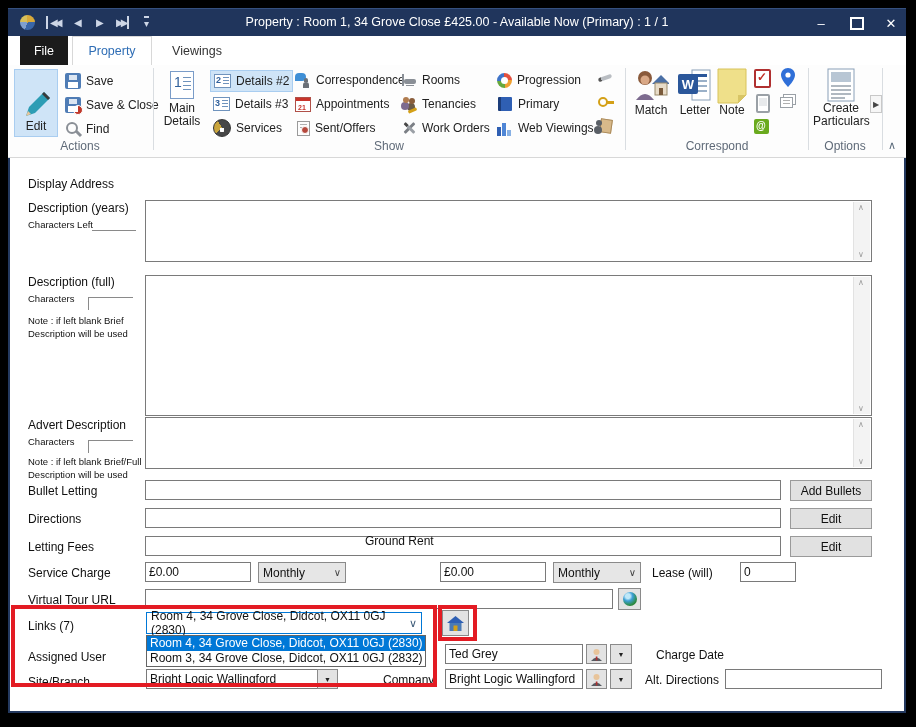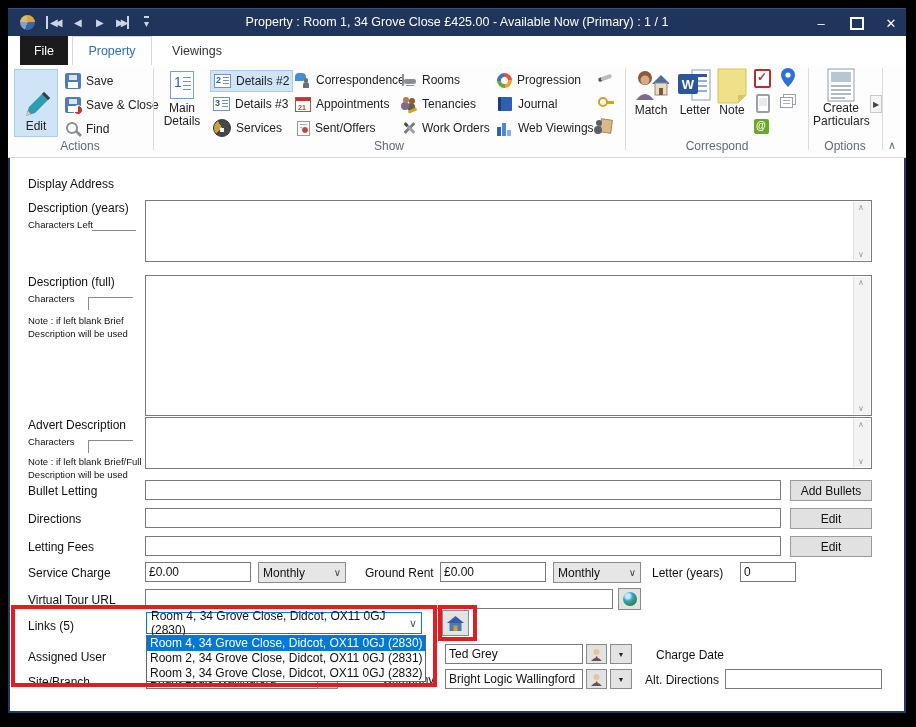--- a/index.html
+++ b/index.html
@@ -243,21 +243,21 @@
       <span>Work Orders</span>
     </div>
     <div class="ri" style="left:486px;top:5px">
       <span class="icn i-prog"></span>
       <span>Progression</span>
     </div>
     <div class="ri" style="left:486px;top:29px">
       <span class="icn">
           <span class="i-journal" style="display:block"></span>
         </span>
-      <span>Journal</span>
+      <span>Primary</span>
     </div>
     <div class="ri" style="left:486px;top:53px">
       <span class="icn i-chart"></span>
       <span>Web Viewings</span>
     </div>
     <span class="icn" style="position:absolute;left:590px;top:5px">
         <span class="i-pen" style="display:block"></span>
       </span>
     <span class="icn i-key" style="position:absolute;left:590px;top:29px"></span>
     <span class="icn i-pclip" style="position:absolute;left:588px;top:52px"></span>
@@ -363,49 +363,48 @@
 
   <div class="lbl" style="left:28px;top:540px">Letting Fees</div>
   <input class="inp" style="left: 145px; top: 536px; width: 636px;" readonly="" value="">
   <div class="btn" style="left:790px;top:536px;width:82px;height:21px">Edit</div>
 
   <div class="lbl" style="left:28px;top:566px">Service Charge</div>
   <input class="inp" style="left: 145px; top: 562px; width: 106px;" readonly="" value="£0.00">
   <div class="sel" style="left:258px;top:562px;width:88px;height:21px">
     <span>Monthly</span>
   </div>
-  <div class="lbl" style="left:365px;top:566px">Ground Rent</div>
+  <div class="lbl" style="left:365px;top:534px">Ground Rent</div>
   <input class="inp" style="left: 440px; top: 562px; width: 106px;" readonly="" value="£0.00">
   <div class="sel" style="left:553px;top:562px;width:88px;height:21px">
     <span>Monthly</span>
   </div>
-  <div class="lbl" style="left:652px;top:566px">Letter (years)</div>
+  <div class="lbl" style="left:652px;top:566px">Lease (will)</div>
   <input class="inp" style="left: 740px; top: 562px; width: 56px;" readonly="" value="0">
 
   <div class="lbl" style="left:28px;top:593px">Virtual Tour URL</div>
   <input class="inp" style="left: 145px; top: 589px; width: 468px;" readonly="" value="">
   <div class="sqbtn" style="left:618px;top:588px;width:23px;height:22px">
     <span class="i-globe"></span>
   </div>
 
-  <div class="lbl" style="left:28px;top:619px">Links (5)</div>
+  <div class="lbl" style="left:28px;top:619px">Links (7)</div>
   <div class="combo" style="left:146px;top:612px;width:276px;height:22px">
     <span>Room 4, 34 Grove Close, Didcot, OX11 0GJ (2830)</span>
   </div>
   <div class="sqbtn" style="left:442px;top:610px;width:27px;height:26px">
     <svg width="17" height="15" viewBox="0 0 17 15">
       <path d="M0 7 L8.5 0 L17 7 Z" fill="#2f5fb3"></path>
       <rect x="2.5" y="7" width="12" height="8" fill="#4a7ab5"></rect>
       <rect x="6.5" y="9.5" width="4" height="5.5" fill="#d4a017"></rect>
     </svg>
   </div>
 
   <div class="ddlist" style="left:146px;top:635px;width:280px">
     <div class="opt selected">Room 4, 34 Grove Close, Didcot, OX11 0GJ (2830)</div>
-    <div class="opt">Room 2, 34 Grove Close, Didcot, OX11 0GJ (2831)</div>
     <div class="opt">Room 3, 34 Grove Close, Didcot, OX11 0GJ (2832)</div>
   </div>
 
   <div class="lbl" style="left:28px;top:650px">Assigned User</div>
   <input class="inp" style="left: 445px; top: 644px; width: 138px;" readonly="" value="Ted Grey">
   <div class="sqbtn" style="left:586px;top:644px;width:21px;height:20px">
     <svg width="13" height="13" viewBox="0 0 13 13">
       <circle cx="6.5" cy="4" r="3" fill="#e8c49a"></circle>
       <path d="M1 13 Q6.5 6 12 13 Z" fill="#555a61"></path>
       <rect x="5.8" y="8.5" width="1.6" height="4" fill="#b03030"></rect>

